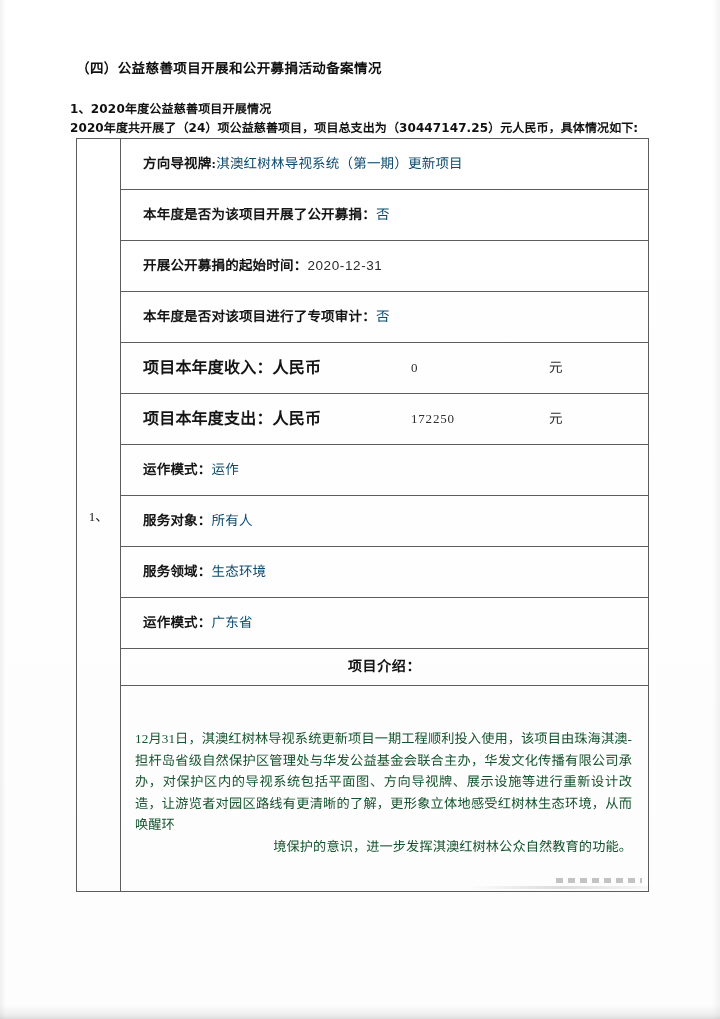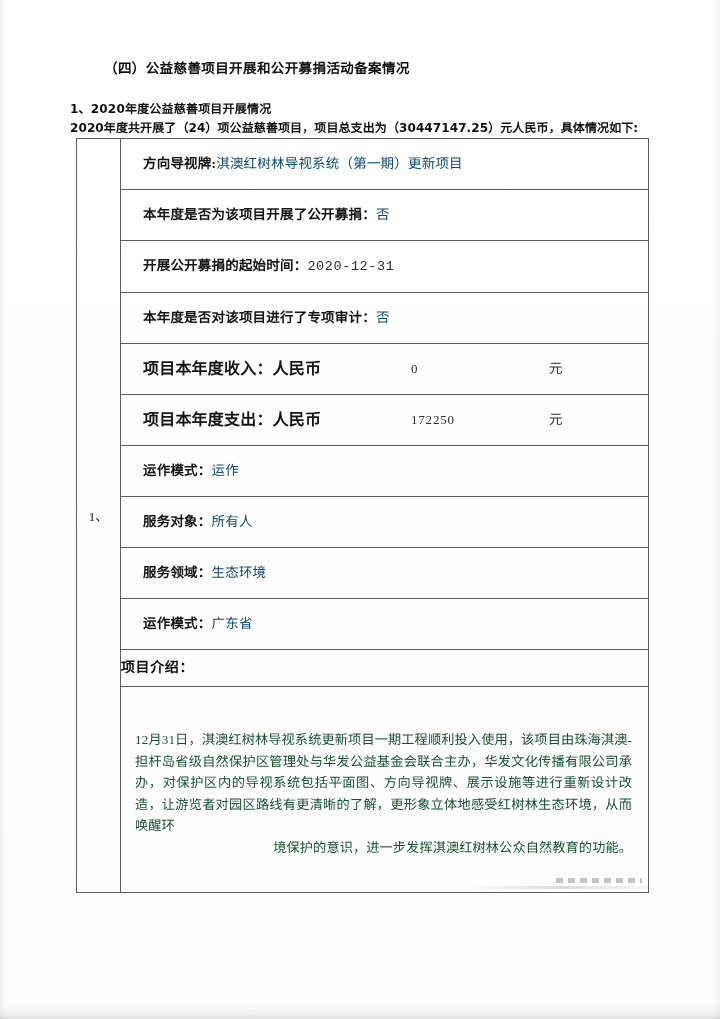--- a/index.html
+++ b/index.html
@@ -64,21 +64,20 @@
   .section-heading {
     position: absolute;
     left: 76px;
     top: 57px;
     font-family: "DejaVu Sans", "Liberation Sans", sans-serif;
     font-weight: bold;
     font-size: 13.5px;
     letter-spacing: 0.4px;
     color: #101010;
     white-space: nowrap;
-    margin-left: 28px;
   }
   .subsection-heading {
     position: absolute;
     left: 70px;
     top: 99px;
     font-family: "DejaVu Sans", "Liberation Sans", sans-serif;
     font-weight: bold;
     font-size: 12px;
     letter-spacing: 0.2px;
     color: #101010;
@@ -136,21 +135,21 @@
     font-weight: bold;
     color: #141414;
     letter-spacing: 0.2px;
   }
   .val {
     font-weight: normal;
     color: #0c4a6e;
     letter-spacing: 0.2px;
   }
   .val-mono {
-    font-family: Liberation Mono, monospace;
+    font-family: Liberation Sans, sans-serif;
     letter-spacing: 0.6px;
     color: #2b2b2b;
   }
 
   
   .money-inner {
     position: relative;
     height: 50px;
     padding-left: 22px;
   }
@@ -174,20 +173,21 @@
     line-height: 50px;
     font-size: 13.5px;
     color: #2b2b2b;
   }
 
   
   .intro-title-cell {
     height: 36px;
   }
   .intro-title {
+    text-align: center;
     font-weight: bold;
     font-size: 14px;
     line-height: 36px;
     letter-spacing: 0.6px;
     color: #121212;
   }
   .intro-body-cell {
     height: 205px;
     vertical-align: top;
   }

